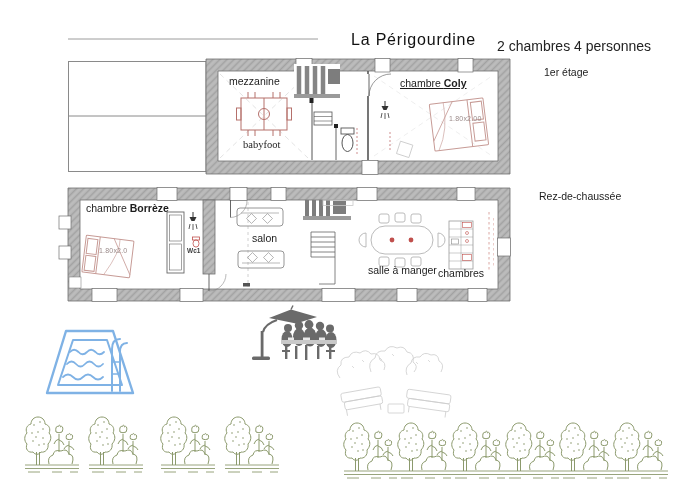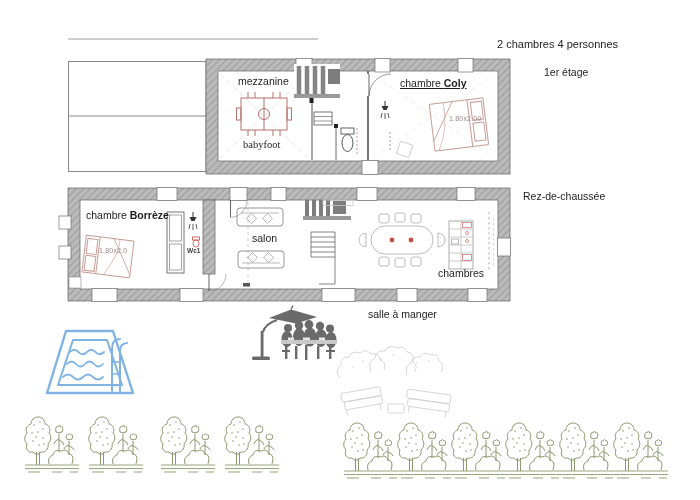--- a/index.html
+++ b/index.html
@@ -2,21 +2,21 @@
 <html><head>
 <meta charset="utf-8">
 <style>
   html,body{margin:0;padding:0;background:#ffffff;}
   #stage{position:relative;width:700px;height:500px;background:#ffffff;overflow:hidden;
          font-family:"Liberation Sans",sans-serif;}
   #plan-svg{position:absolute;left:0;top:0;}
   .lbl{position:absolute;white-space:nowrap;color:#1c1c1c;font-size:10.5px;line-height:1.15;}
   .lbl .bold{font-weight:bold;}
   .title{font-size:16px;letter-spacing:0.8px;font-weight:500;color:#111;}
-  .sub{font-size:11px;color:#222;}
+  .sub{font-size:14px;color:#222;}
   .bedsize{font-size:7px;color:#9b8b8a;letter-spacing:0.2px;}
   .wc{font-size:6.5px;font-weight:bold;color:#3c3c3c;}
 </style>
 </head>
 <body>
 
 <div id="stage">
 
 <svg id="plan-svg" width="700" height="500" viewBox="0 0 700 500">
   <defs>
@@ -304,30 +304,31 @@
   <g>
     <use href="#garden-unit" x="343" y="414"></use>
     <use href="#garden-unit" x="397" y="414"></use>
     <use href="#garden-unit" x="451" y="414"></use>
     <use href="#garden-unit" x="505" y="414"></use>
     <use href="#garden-unit" x="559" y="414"></use>
     <use href="#garden-unit" x="613" y="414"></use>
   </g>
 </svg>
 
+<div class="lbl title" style="left:351px;top:31px;">La Périgourdine</div>
 <div class="lbl sub" style="left:497px;top:38px;">2 chambres 4 personnes</div>
 
 <div class="lbl" style="left:544px;top:66px;">1er étage</div>
-<div class="lbl" style="left:523px;top:190px;text-align:center;">Rez-de-chaussée</div>
-
-<div class="lbl" style="left:238px;top:75px;">mezzanine</div>
+<div class="lbl" style="left:539px;top:190px;text-align:center;">Rez-de-chaussée</div>
+
+<div class="lbl" style="left:229px;top:75px;">mezzanine</div>
 <div class="lbl" style="left:243px;top:139px;font-family:Liberation Serif, serif;">babyfoot</div>
 <div class="lbl" style="left:400px;top:77px;text-decoration:underline;"><span>chambre </span><span class="bold">Coly</span></div>
 <div class="lbl bedsize" style="left:449px;top:115px;">1.80x2.00</div>
 
-<div class="lbl" style="left:86px;top:209px;"><span>chambre </span><span class="bold">Borrèze</span></div>
+<div class="lbl" style="left:86px;top:202px;"><span>chambre </span><span class="bold">Borrèze</span></div>
 <div class="lbl bedsize" style="left:99px;top:247px;">1.80x2.0</div>
 <div class="lbl wc" style="left:187px;top:247px;">Wc1</div>
 <div class="lbl" style="left:252px;top:232px;">salon</div>
-<div class="lbl" style="left:368px;top:264px;margin-top:44px;">salle à manger</div>
+<div class="lbl" style="left:368px;top:264px;">salle à manger</div>
 <div class="lbl" style="left:438px;top:267px;">chambres</div>
 
 </div>
 
 </body></html>

